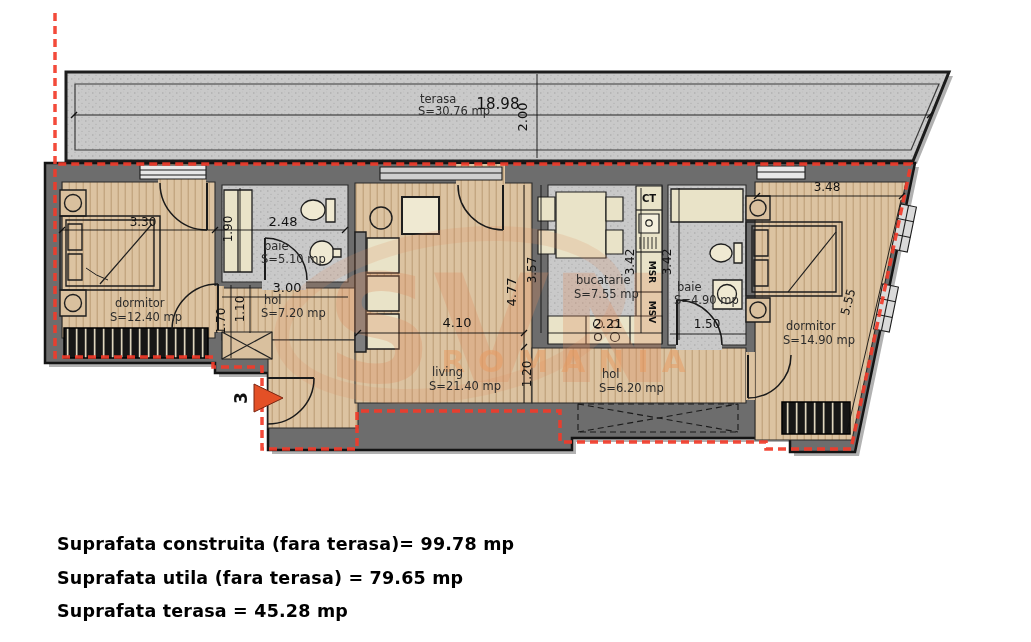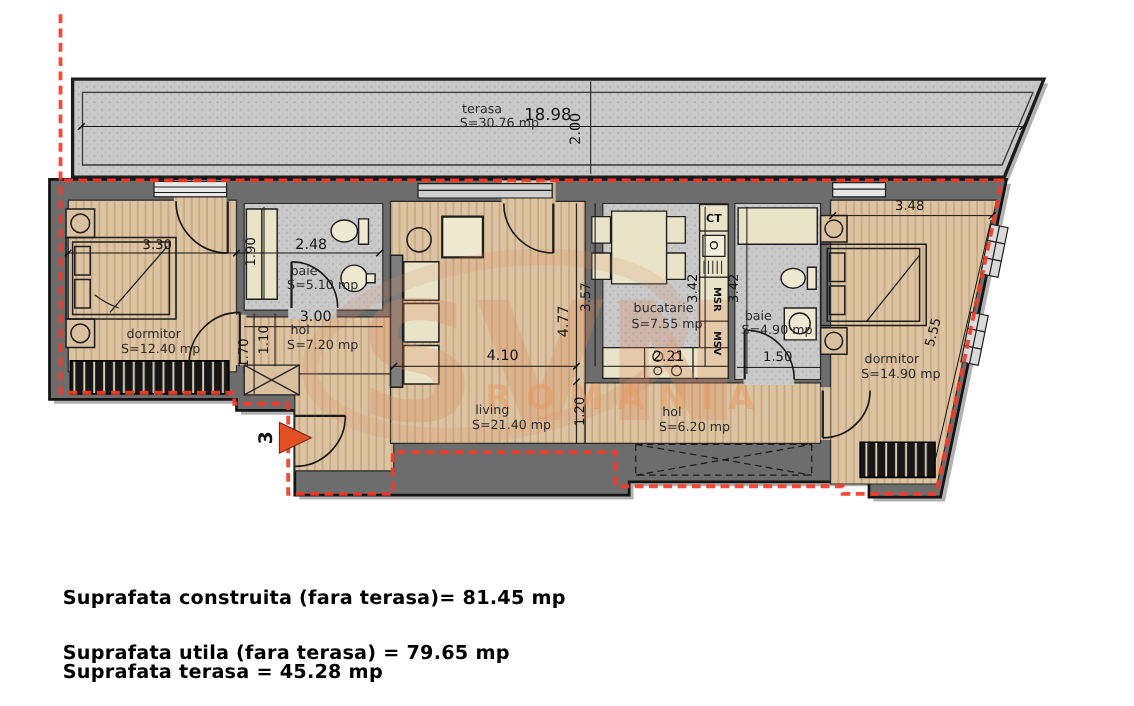--- a/index.html
+++ b/index.html
@@ -9,21 +9,21 @@
   }
   #plan{position:absolute;left:0;top:0;}
   .rl{font-size:11.5px;fill:#2b2b2b;}
   .dim{font-size:13px;fill:#111;}
   .dim-s{font-size:12px;fill:#111;}
   .appl{font-size:9px;fill:#111;font-weight:bold;}
   .wm-big{font-size:150px;font-weight:bold;fill:#dd8a5c;opacity:.28;}
   .wm-sub{font-size:31px;font-weight:bold;fill:#e89a5f;opacity:.5;letter-spacing:13px;}
   .entr{font-size:17px;font-weight:bold;fill:#111;}
   .summary{position:absolute;left:57px;font-weight:bold;font-size:17.5px;color:#000;letter-spacing:.2px;}
-  .s1{top:534px;} .s2{top:568px;margin-top:16px;} .s3{top:601px;}
+  .s1{top:534px;} .s2{top:568px;} .s3{top:601px;}
   line,path,rect,polygon,ellipse,circle{vector-effect:non-scaling-stroke;}
 </style>
 </head>
 <body>
 
 <svg id="plan" width="1031" height="520" viewBox="0 0 1031 520" xmlns="http://www.w3.org/2000/svg">
   <defs>
     <pattern id="wood" width="7" height="40" patternUnits="userSpaceOnUse">
       <rect width="7" height="40" fill="#dcc3a1"></rect>
       <rect x="5.6" width="1.3" height="40" fill="#c2a47e"></rect>
@@ -311,15 +311,15 @@
     <text class="appl" x="649" y="272" text-anchor="middle" transform="rotate(90 649 272)">MSR</text>
     <text class="appl" x="649" y="312" text-anchor="middle" transform="rotate(90 649 312)">MSV</text>
   </g>
 
   <g>
     <polygon points="254,384 254,412 283,398" fill="#e35026" stroke="#7a2410" stroke-width="1"></polygon>
     <text class="entr" x="247" y="398" text-anchor="middle" transform="rotate(-90 247 398)">3</text>
   </g>
 </svg>
 
-<div class="summary s1">Suprafata construita (fara terasa)= 81.45 mp</div>
+<div class="summary s1">Suprafata construita (fara terasa)= 99.78 mp</div>
 <div class="summary s2">Suprafata utila (fara terasa) = 79.65 mp</div>
 <div class="summary s3">Suprafata terasa = 45.28 mp</div>
 
 </body></html>

